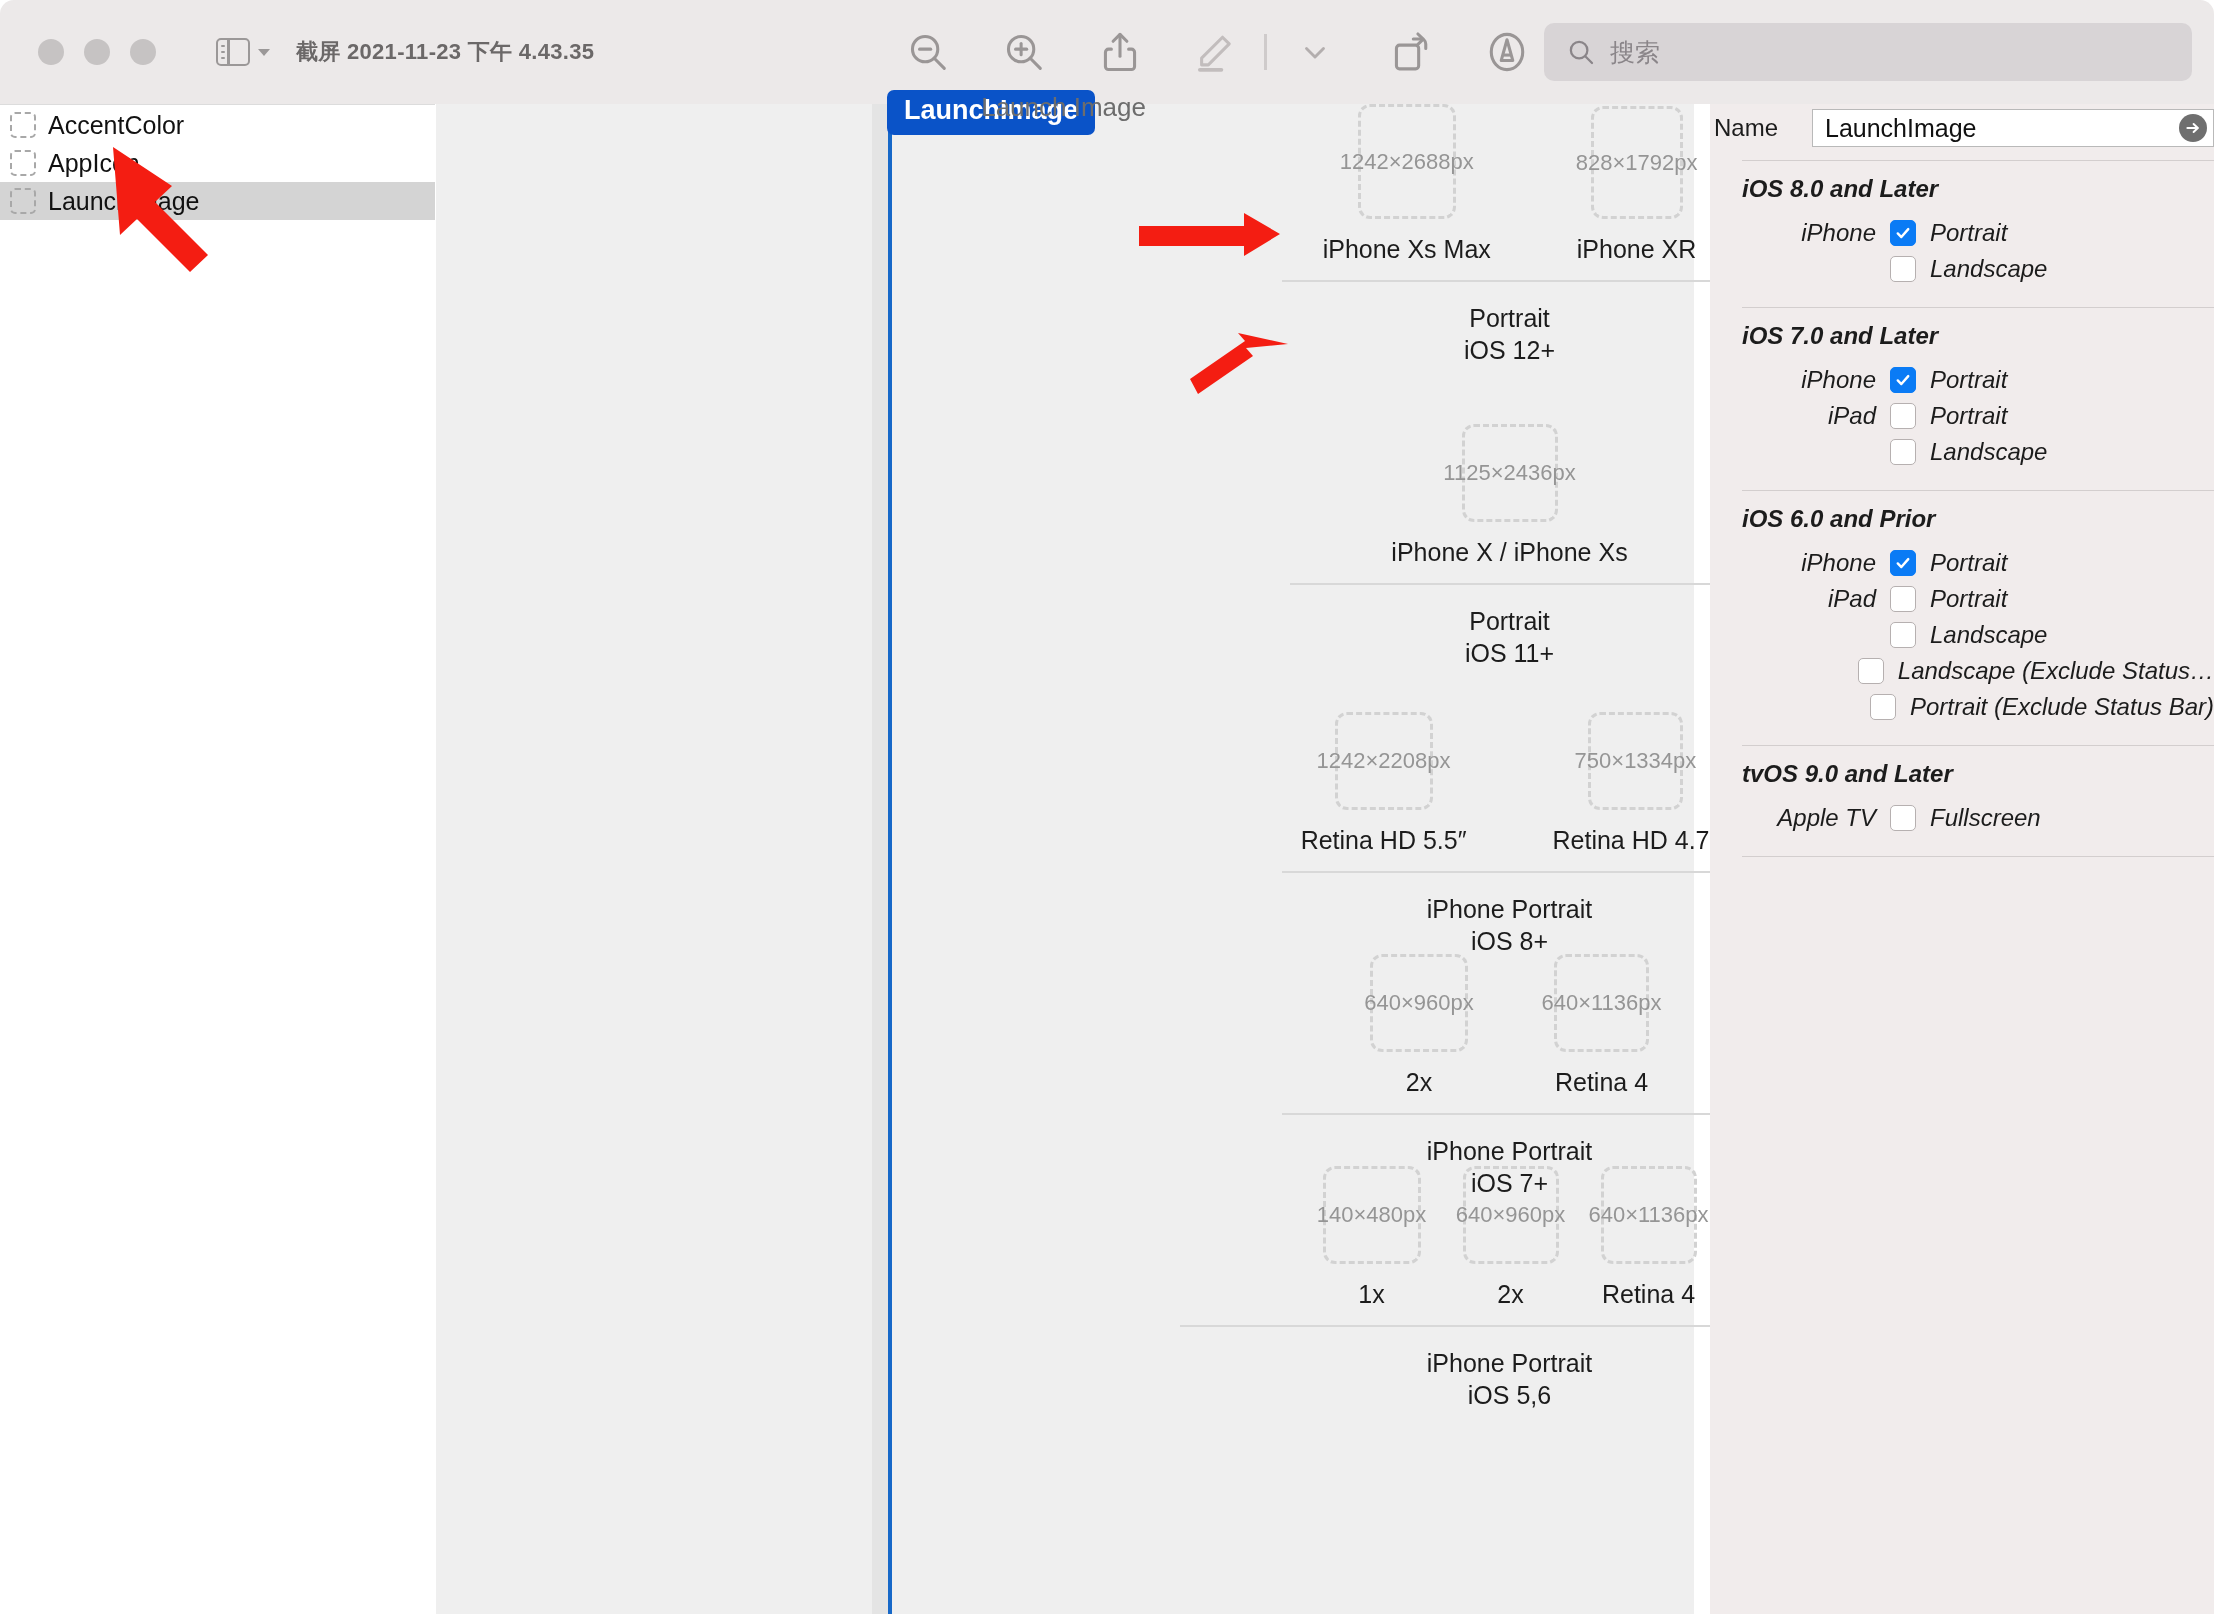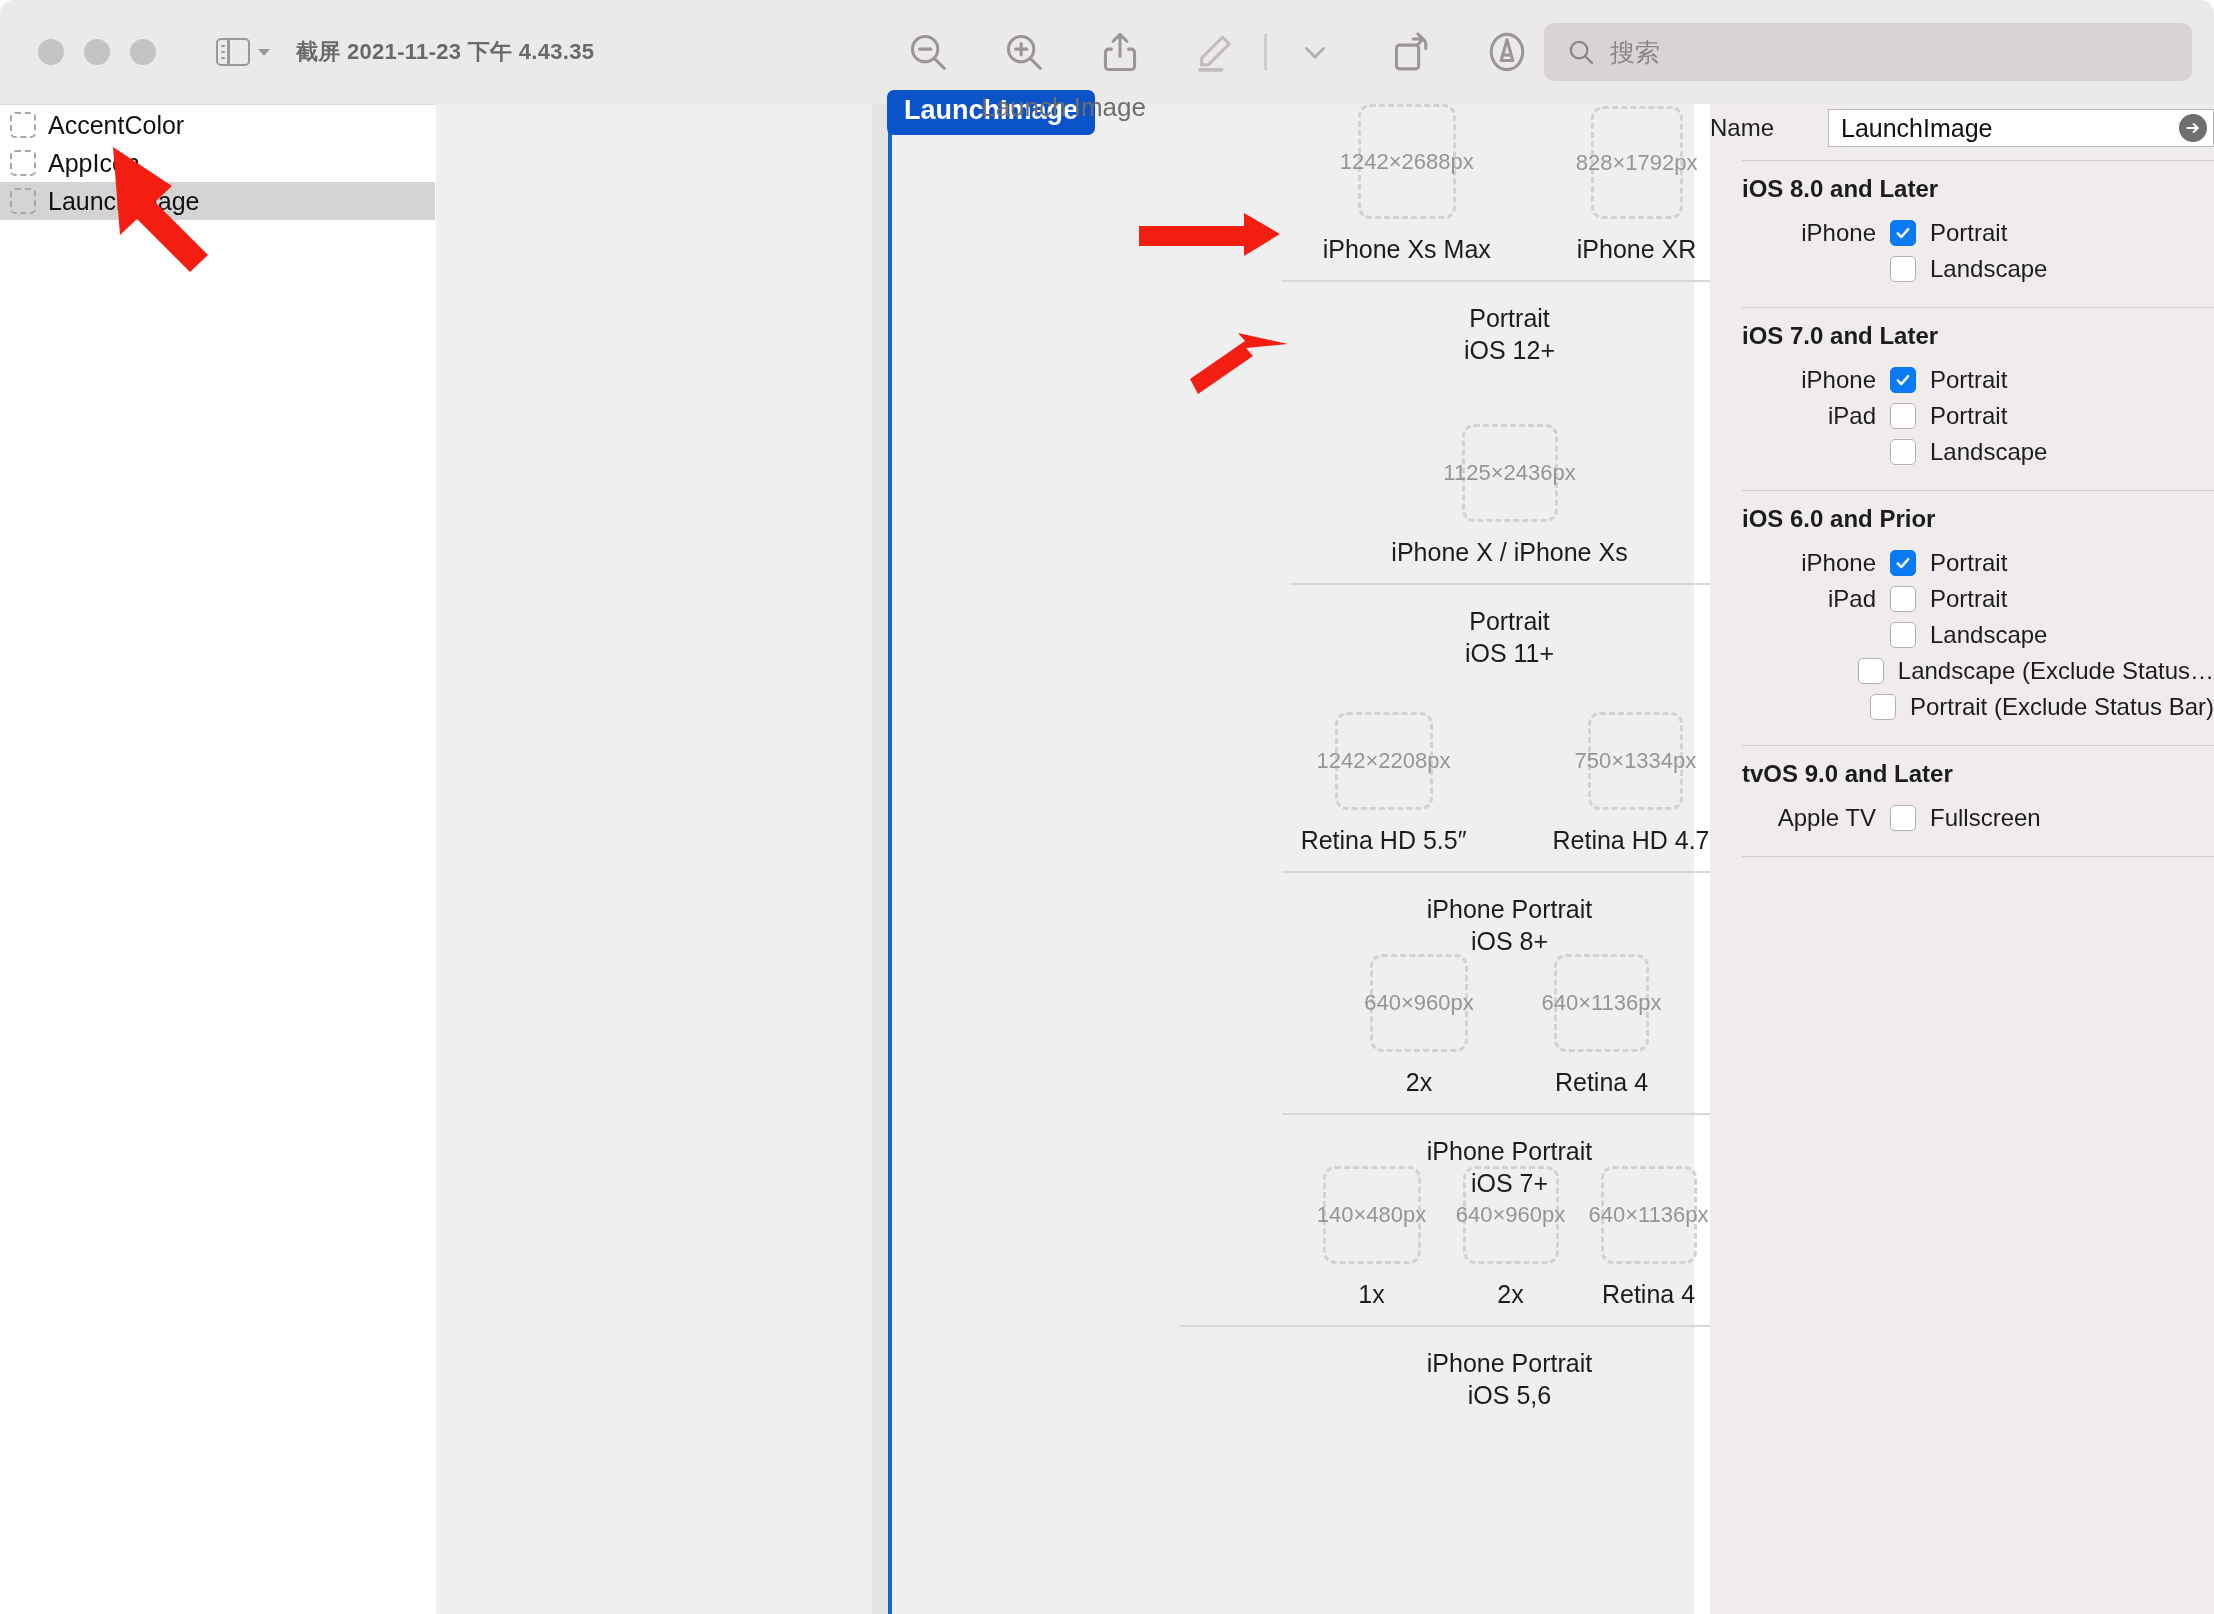--- a/index.html
+++ b/index.html
@@ -87,33 +87,33 @@
   .slot-px { font-size: 22px; color: #959595; white-space:nowrap; }
   .slot-name { font-size: 25px; color: #1c1c1c; margin-top: 16px; white-space:nowrap; }
   .grp-rule { height: 2px; background:#d8d8d8; margin: 16px auto 0 auto; }
   .grp-sub { text-align:center; margin-top: 20px; }
   .grp-sub .l1 { font-size: 25px; color: #1c1c1c; line-height: 1.28; }
   .grp-sub .l2 { font-size: 25px; color: #1c1c1c; line-height: 1.28; }
 
   
   .inspector { position:absolute; left: 1710px; top: 0; width: 504px; height: 1510px; background:#f1ecec; }
   .insp-row-name { display:flex; align-items:center; height: 48px; padding-right: 0; }
-  .insp-name-label { width: 118px; text-align:left; font-size: 24px; color:#1c1c1c; padding-right: 30px; }
+  .insp-name-label { width: 102px; text-align:center; font-size: 24px; color:#1c1c1c; padding-right: 30px; }
   .insp-name-field {
     flex: 1; height: 38px; background:#ffffff; border:1px solid #b9b9b9;
     display:flex; align-items:center; padding-left: 12px; position:relative;
   }
   .insp-name-value { font-size: 25px; color:#111111; }
   .go-circle {
     position:absolute; right: 6px; top: 50%; transform: translateY(-50%);
     width: 28px; height: 28px; border-radius:50%; background:#6f6f6f;
     display:flex; align-items:center; justify-content:center;
   }
   .insp-sep { height:1px; background:#d3cece; margin: 8px 0 0 32px; }
-  .insp-section { padding: 14px 0 12px 0; }
+  .insp-section { padding: 14px 0 12px 0; font-style: italic; }
   .insp-head { font-size: 24px; font-weight:700; color:#1c1c1c; padding-left: 32px; margin-bottom: 12px; }
   .cb-row { display:flex; align-items:center; height: 36px; }
   .cb-dev { width: 180px; text-align:right; font-size: 24px; color:#1c1c1c; padding-right: 14px; }
   .cb {
     width: 26px; height: 26px; border-radius: 5px; flex:none;
     border:1px solid #b6b0b0; background:#ffffff;
     display:flex; align-items:center; justify-content:center;
   }
   .cb.on { background:#0a7bf5; border-color:#0a7bf5; }
   .cb-label { font-size: 24px; color:#1c1c1c; padding-left: 14px; white-space:nowrap; }

